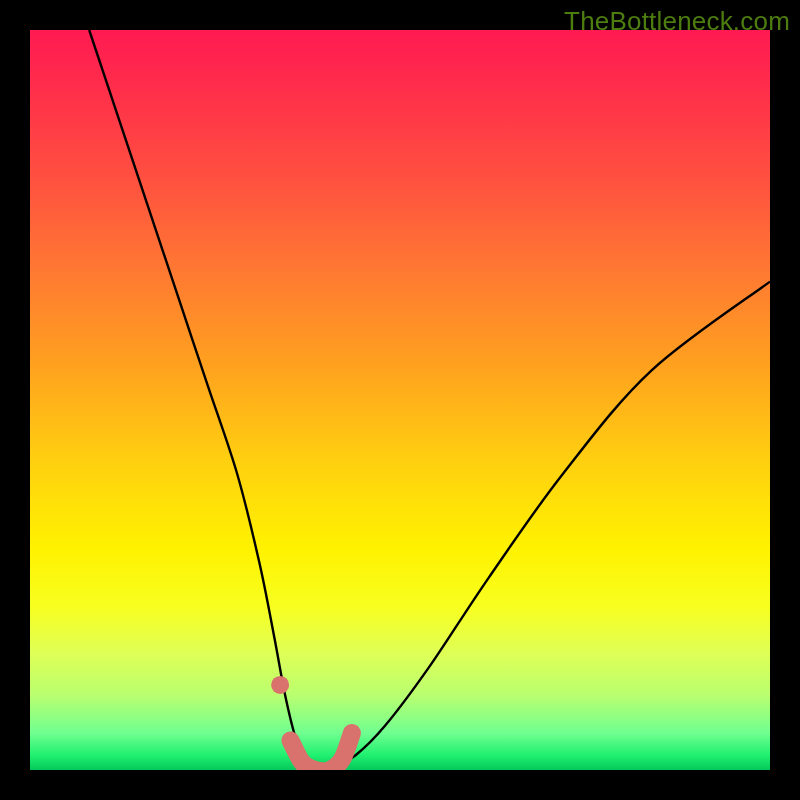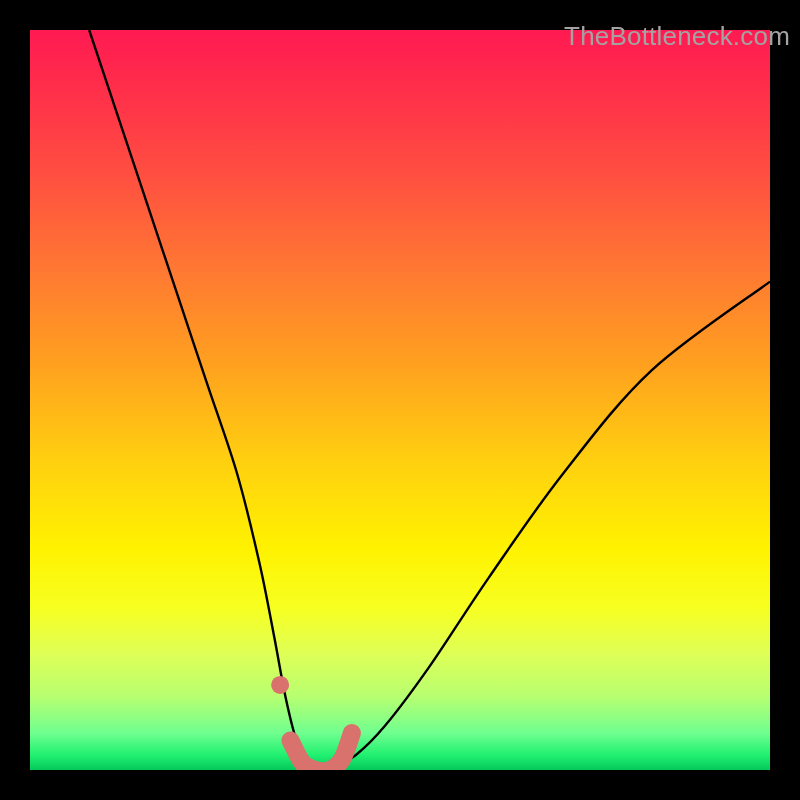--- a/index.html
+++ b/index.html
@@ -38,23 +38,23 @@
       #20f070 98%,
       #05c85a 100%
     );
   }
   .plot {
     position: absolute;
     inset: 0;
   }
   .watermark {
     position: absolute;
-    top: 21px;
+    top: 6px;
     right: 10px;
-    color: #a3a3a3;
+    color: #4d7c0f;
     font-size: 26px;
     font-weight: 500;
     letter-spacing: 0.2px;
   }
 </style>
 </head>
 <body>
 
 <div class="frame">
   <div class="gradient"></div>

